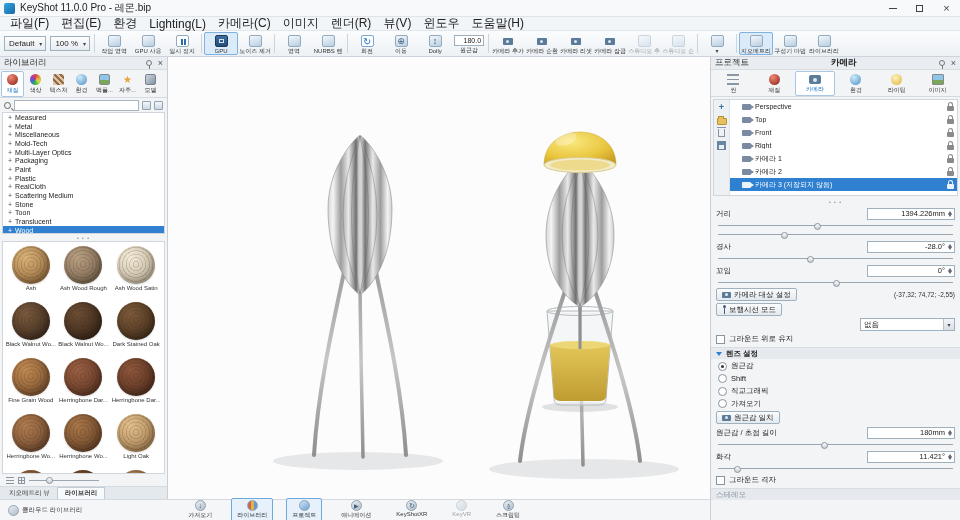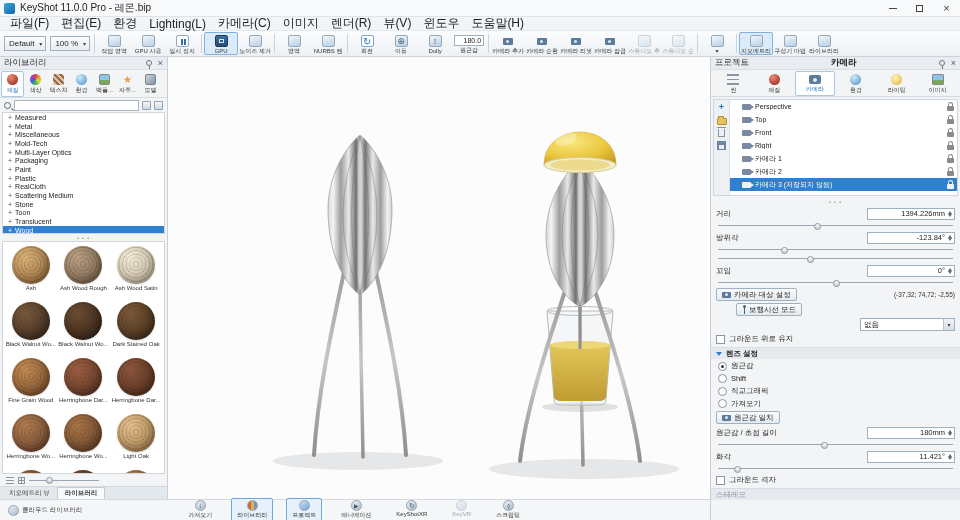--- a/index.html
+++ b/index.html
@@ -792,31 +792,31 @@
         <span class="prop-label">거리</span>
         <span class="val-input">
             <span>1394.226mm</span>
           </span>
       </div>
       <div class="slider-row">
           <span class="track"></span>
           <span class="sthumb" style="left:42%"></span>
         </div>
 
-      <div class="prop-row">
-        <span class="prop-label">방위각</span>
-        <span class="val-input">
-            <span>-123.84°</span>
-          </span>
-      </div>
       <div class="slider-row">
           <span class="track"></span>
           <span class="sthumb" style="left:28%"></span>
         </div>
 
+      <div class="prop-row">
+        <span class="prop-label">경사</span>
+        <span class="val-input">
+            <span>-28.0°</span>
+          </span>
+      </div>
       <div class="slider-row">
           <span class="track"></span>
           <span class="sthumb" style="left:39%"></span>
         </div>
 
       <div class="prop-row">
         <span class="prop-label">꼬임</span>
         <span class="val-input">
             <span>0°</span>
           </span>
@@ -827,21 +827,21 @@
         </div>
 
       <div class="prop-row">
         <span class="sm-btn">
             <span class="mini-cam"></span>
             <span>카메라 대상 설정</span>
           </span>
         <span class="coords">(-37,32; 74,72; -2,55)</span>
       </div>
 
-      <div class="prop-row" style="justify-content:flex-start;margin-left:20px;">
+      <div class="prop-row" style="justify-content:flex-start;">
         <span class="sm-btn">
             <span class="mini-man"></span>
             <span>보행시선 모드</span>
           </span>
       </div>
 
       <div class="prop-row">
         <span class="prop-label"></span>
         <span class="dd">
             <span class="dd-val">없음</span>

